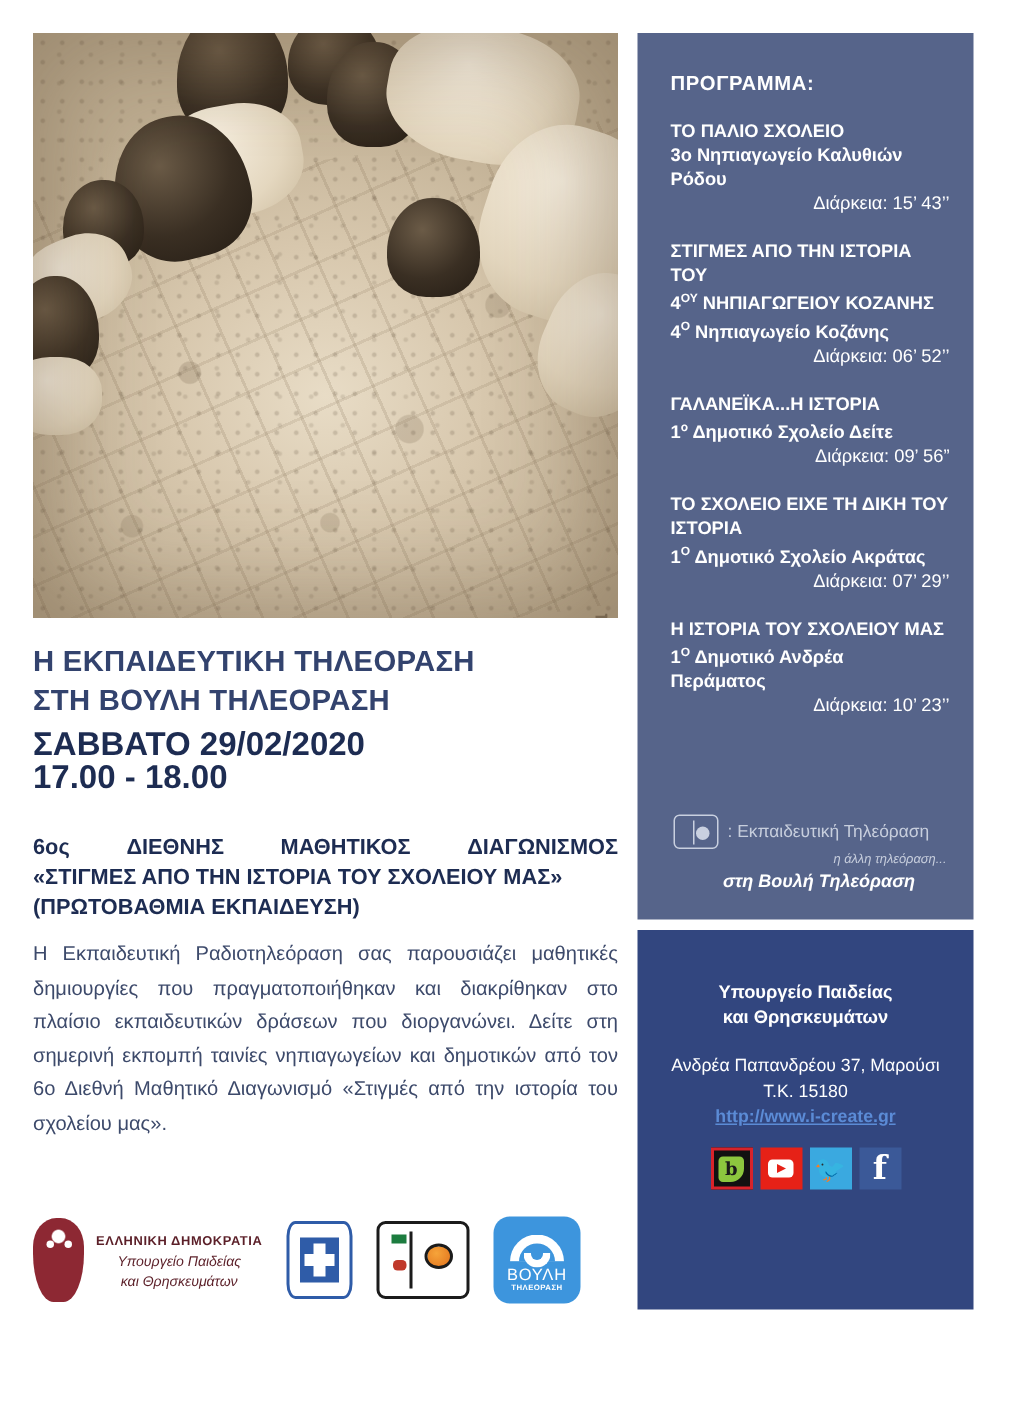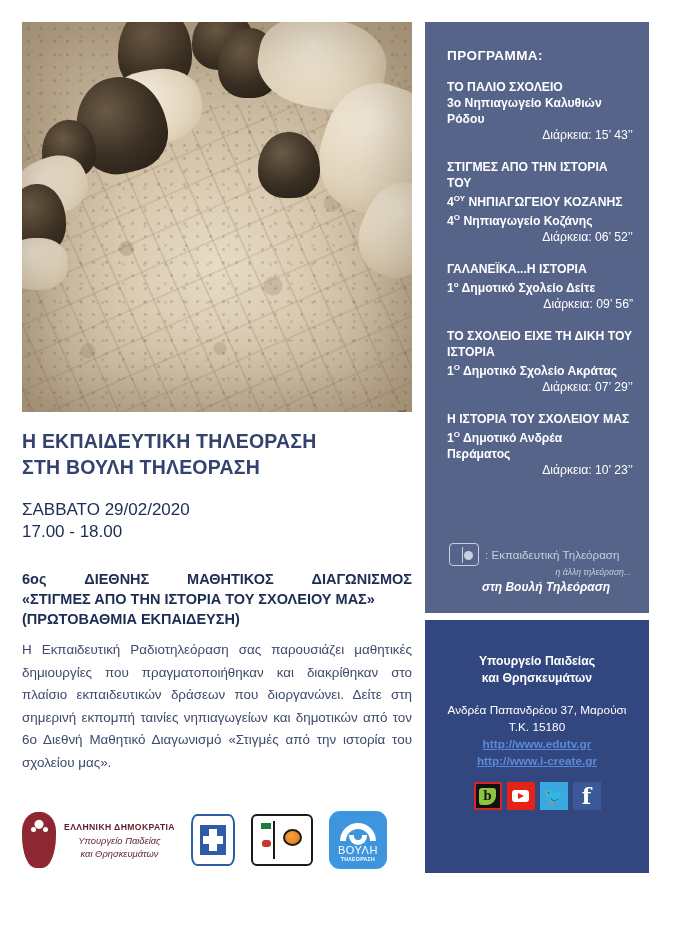--- a/index.html
+++ b/index.html
@@ -60,22 +60,22 @@
     opacity:.75; white-space:nowrap;
     font-family:"DejaVu Sans", sans-serif;
   }
 
   .title-main {
     margin-top: 16px;
     color:#33436e; font-weight:700; font-size:19.5px; line-height:26px;
     letter-spacing:.2px;
   }
   .title-date {
-    margin-top: 19px;
-    color:#1d2c52; font-weight:400; font-size:17px; line-height:22px;
+    margin-top: 5px;
+    color:#1d2c52; font-weight:700; font-size:22px; line-height:22px;
   }
   .contest {
     margin-top: 26px;
     color:#1d2c52; font-weight:700; font-size:14.5px; line-height:20px;
     width: 390px;
   }
   .contest .l1 { display:flex; justify-content:space-between; }
   .body-text {
     margin-top: 10px;
     color:#3d4a6b; font-size:13.4px; line-height:22.5px;
@@ -325,21 +325,20 @@
   </div>
 
   <div class="panel-contact">
     <div class="ct-h2">
       <div>Υπουργείο Παιδείας</div>
       <div>και Θρησκευμάτων</div>
     </div>
     <div class="ct-addr">
       <div>Ανδρέα Παπανδρέου 37, Μαρούσι</div>
       <div>Τ.Κ. 15180</div>
-      <a class="ct-link" href="#">http://www.edutv.gr</a>
       <a class="ct-link" href="#">http://www.i-create.gr</a>
     </div>
 
     <div class="socials">
       <div class="sicon s-blogger">
         <div class="bshape">
             <span>b</span>
           </div>
       </div>
       <div class="sicon s-youtube">

